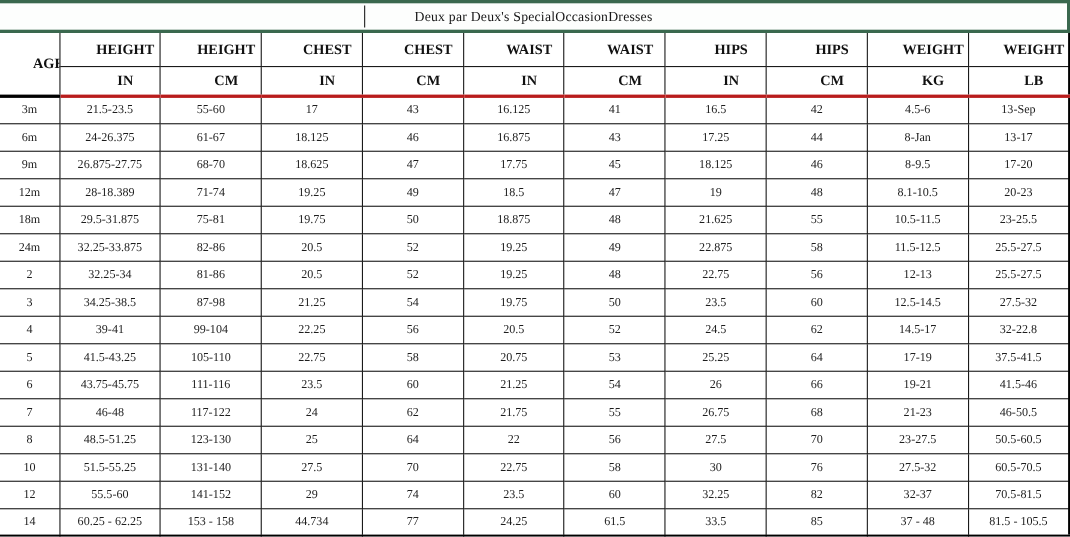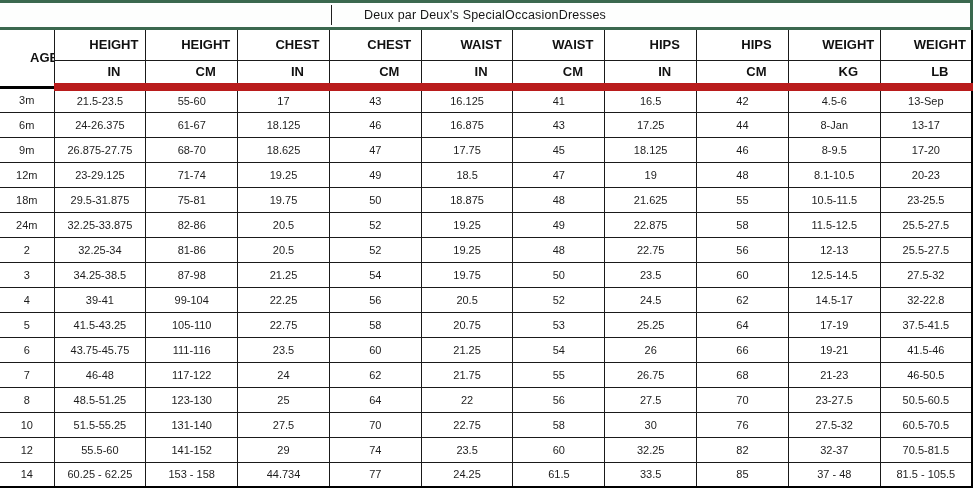--- a/index.html
+++ b/index.html
@@ -1,19 +1,19 @@
 <!DOCTYPE html>
 <html><head>
 <meta charset="utf-8">
 <style>
   html, body { margin: 0; padding: 0; background: #ffffff; }
   .sheet {
     width: 973px; height: 488px;
     background: #ffffff;
-    font-family: Liberation Sans, sans-serif;
+    font-family: Liberation Serif, serif;
     overflow: hidden;
     box-sizing: border-box;
   }
   .title-bar {
     position: relative;
     height: 30px;
     box-sizing: border-box;
     background: #fdfefd;
     border-top: 3px solid #3a684e;
     border-bottom: 3px solid #3a684e;
@@ -59,21 +59,21 @@
     color: #111111;
     padding-left: 30px;
   }
   td {
     font-size: 11px;
     font-weight: normal;
     color: #1d1d1d;
   }
   thead tr.groups-row { height: 30px; }
   thead tr.units-row  { height: 27px; }
-  thead tr.units-row th { border-bottom: 8px solid #b91c1c; }
+  thead tr.units-row th { border-bottom: 3px solid #b91c1c; }
   th.age-head { border-bottom: 3px solid #000000; }
   tbody tr { height: 25px; }
 </style>
 </head>
 <body>
 
 <div class="sheet">
   <div class="title-bar">
     <span class="title-divider"></span>
     <span class="title-text">Deux par Deux's SpecialOccasionDresses</span>
@@ -154,21 +154,21 @@
           <td>47</td>
           <td>17.75</td>
           <td>45</td>
           <td>18.125</td>
           <td>46</td>
           <td>8-9.5</td>
           <td>17-20</td>
         </tr>
         <tr>
           <td>12m</td>
-          <td>23-29.125</td>
+          <td>28-18.389</td>
           <td>71-74</td>
           <td>19.25</td>
           <td>49</td>
           <td>18.5</td>
           <td>47</td>
           <td>19</td>
           <td>48</td>
           <td>8.1-10.5</td>
           <td>20-23</td>
         </tr>

